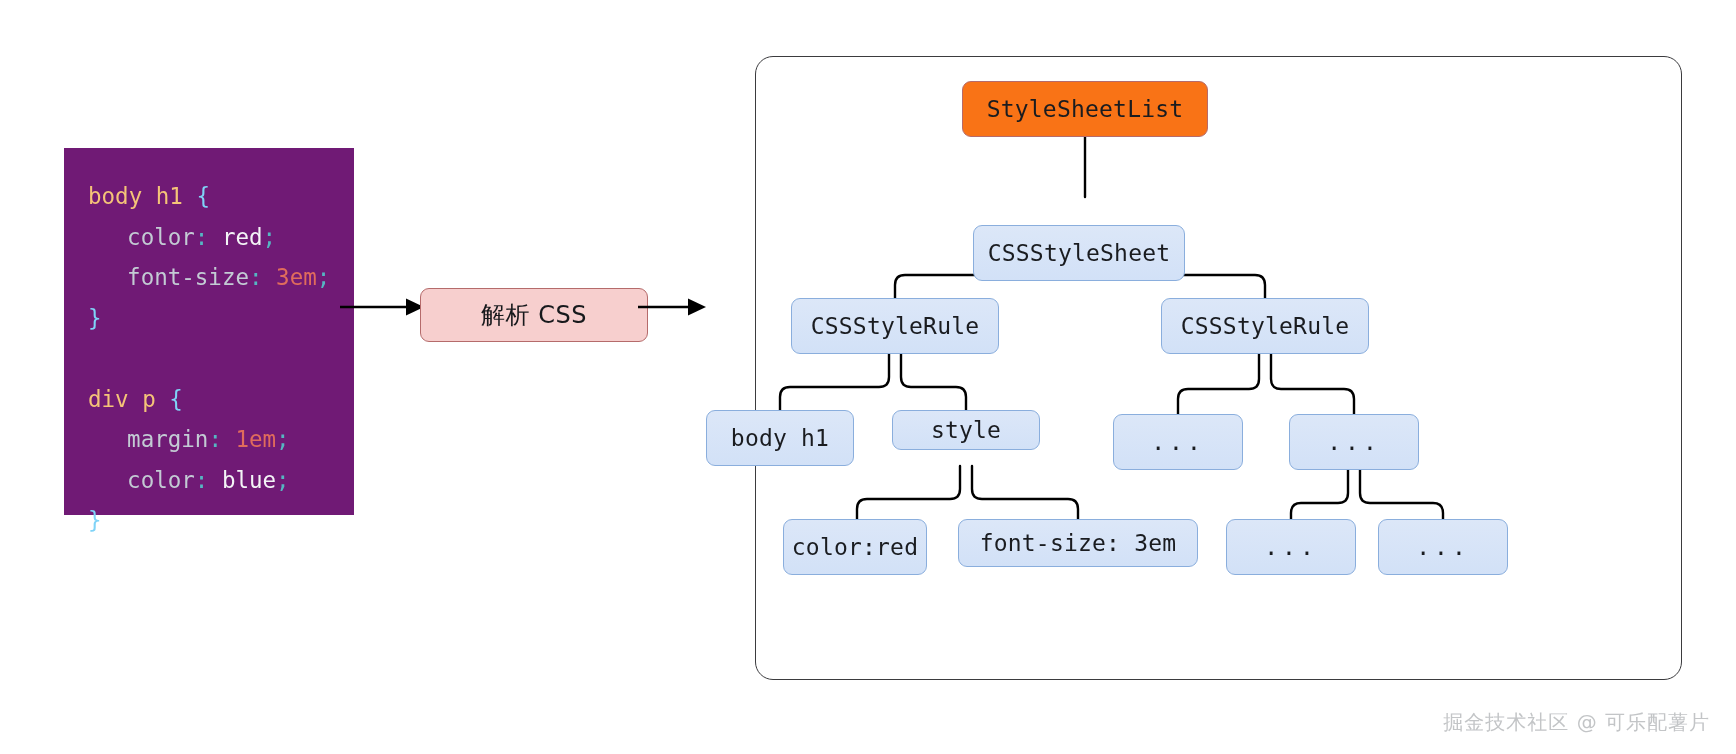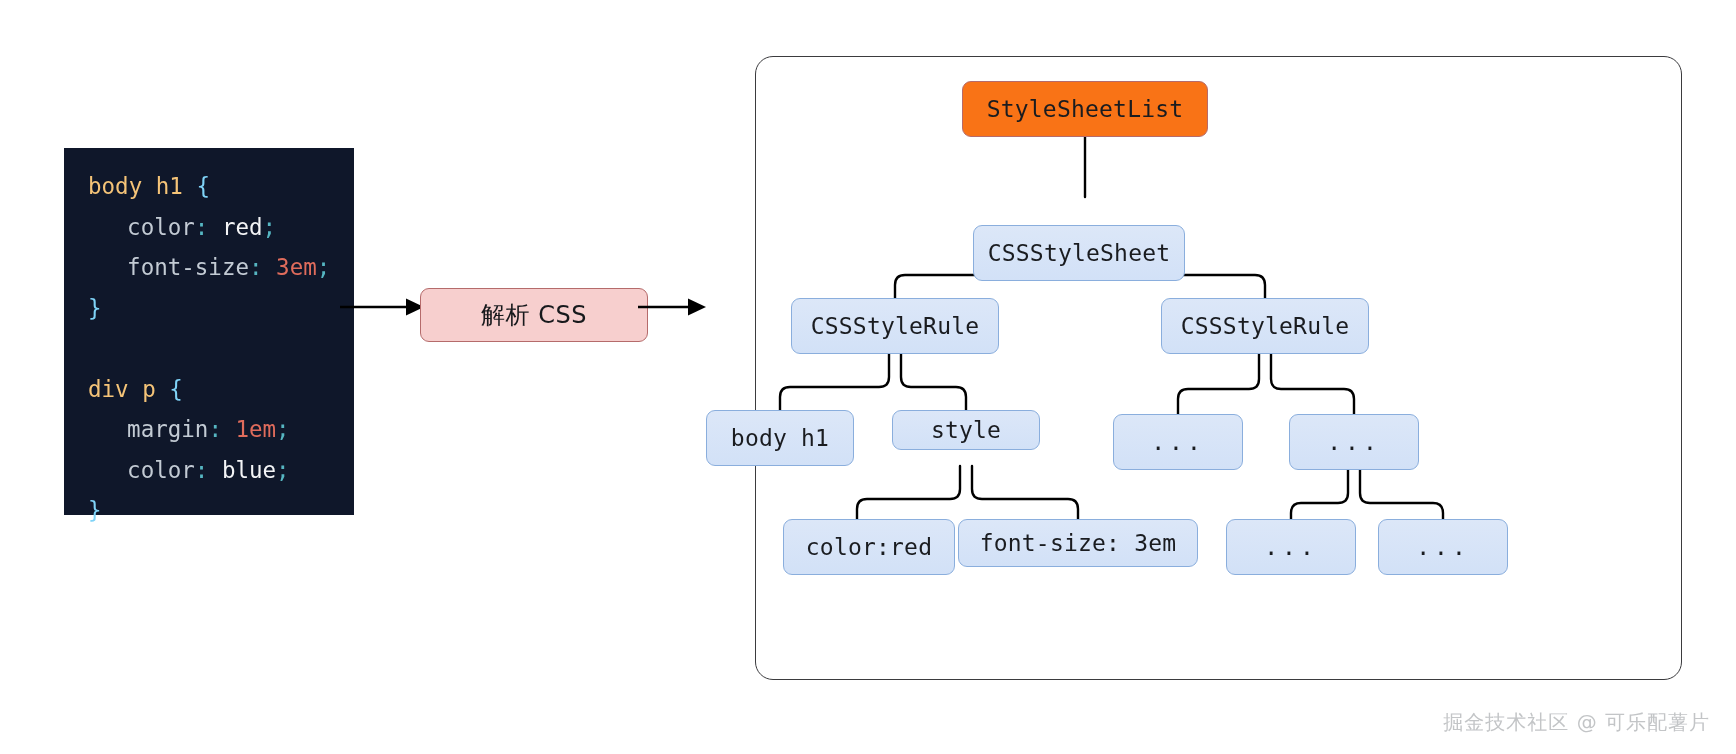--- a/index.html
+++ b/index.html
@@ -15,22 +15,22 @@
     font-family: "DejaVu Sans", "Liberation Sans", sans-serif;
   }
 
   
   #code-block {
     position: absolute;
     left: 64px;
     top: 148px;
     width: 290px;
     height: 367px;
-    background: #0f172a;
-    padding: 18px 22px 18px 24px;
+    background: #701a75;
+    padding: 28px 22px 18px 24px;
     font-family: "DejaVu Sans Mono", "Liberation Mono", monospace;
     font-size: 22.5px;
     line-height: 40.5px;
     white-space: pre;
     color: #d6dde3;
   }
   .tok-sel   { color: #f5c478; }
   .tok-brace { color: #7fd3f7; }
   .tok-prop  { color: #c3cbd4; margin-left: 12px; }
   .tok-colon { color: #56b6c2; }
@@ -191,21 +191,21 @@
   </div>
 
   <div class="node blue dots" style="left:357px;top:357px;width:130px;height:56px;">
     <span>...</span>
   </div>
 
   <div class="node blue dots" style="left:533px;top:357px;width:130px;height:56px;">
     <span>...</span>
   </div>
 
-  <div class="node blue" style="left:27px;top:462px;width:172px;height:56px;">
+  <div class="node blue" style="left:27px;top:462px;width:144px;height:56px;">
     <span>color:red</span>
   </div>
 
   <div class="node blue" style="left:202px;top:462px;width:240px;height:48px;">
     <span>font-size: 3em</span>
   </div>
 
   <div class="node blue dots" style="left:470px;top:462px;width:130px;height:56px;">
     <span>...</span>
   </div>

